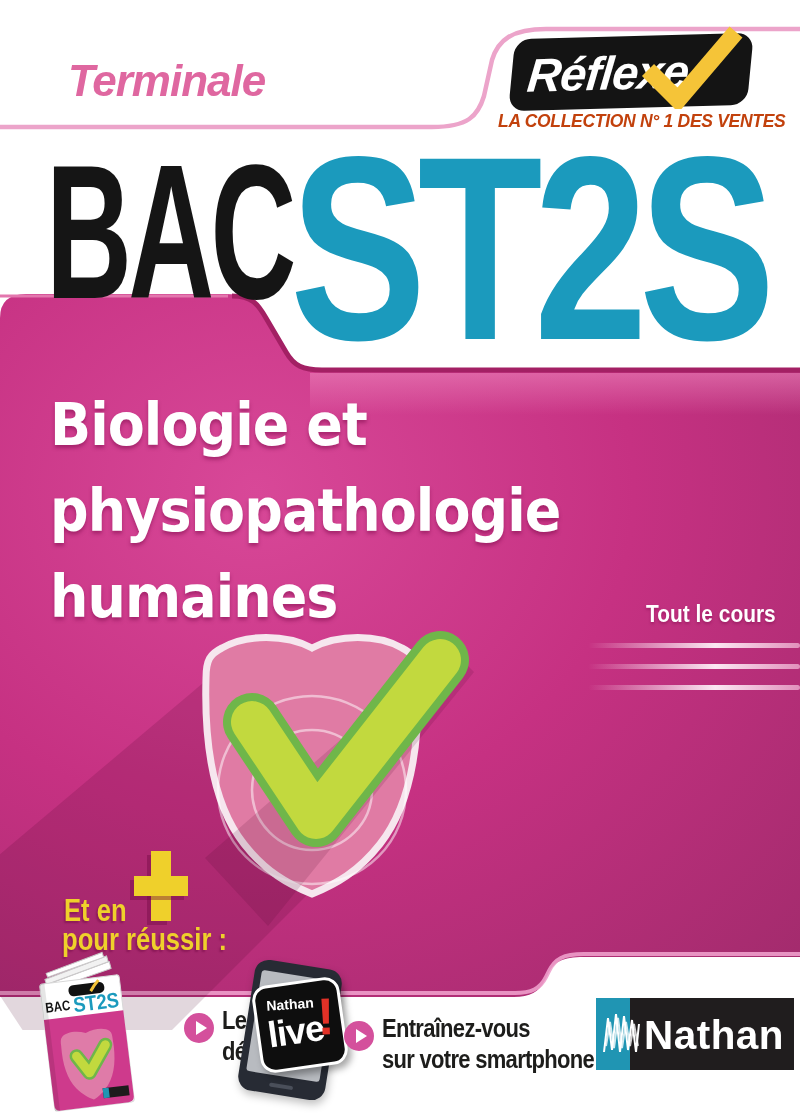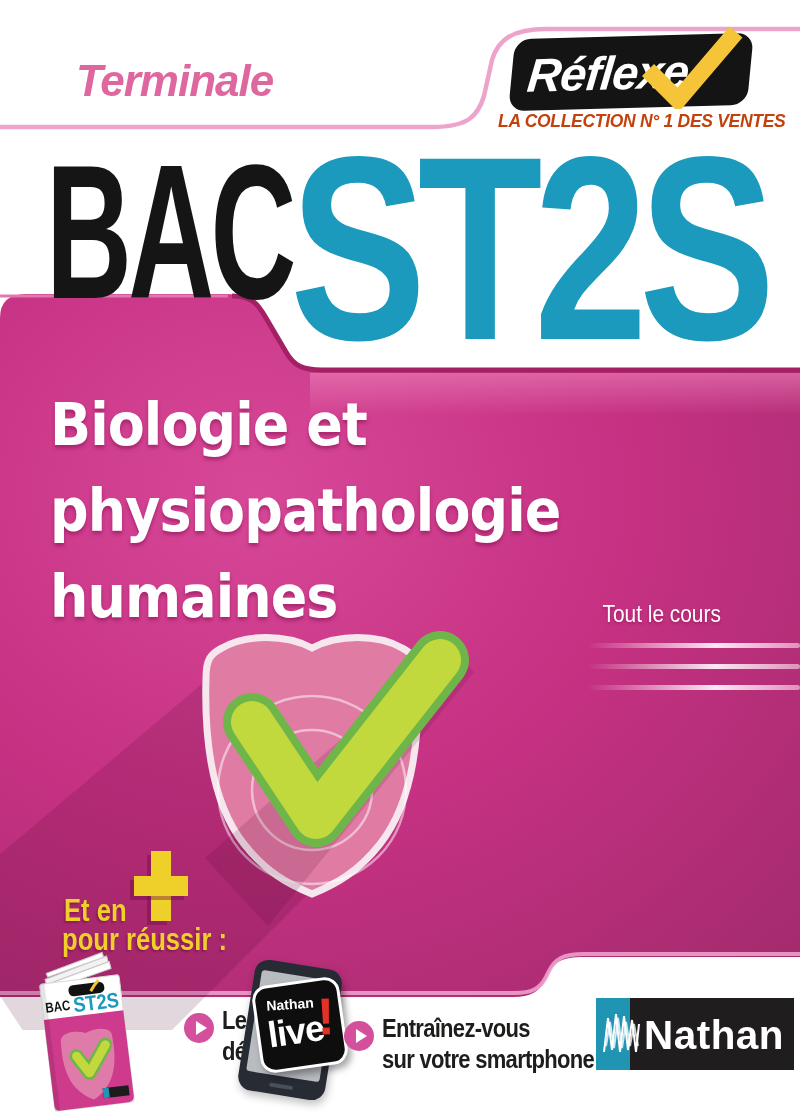--- a/index.html
+++ b/index.html
@@ -4,21 +4,21 @@
 <style>
   html,body{margin:0;padding:0;background:#e9e9e9;}
   .cover{
     position:relative;width:800px;height:1120px;background:#ffffff;
     overflow:hidden;font-family:"Liberation Sans",sans-serif;
   }
   .abs{position:absolute;}
   
   .terminale{
     left:68px;top:56px;font-size:44px;font-weight:bold;font-style:italic;
-    color:#df67a0;letter-spacing:-1px;z-index:3;margin-left:8px;
+    color:#df67a0;letter-spacing:-1px;z-index:3;
   }
   .curve-svg{left:0;top:0;z-index:2;}
   .reflexe-box{
     left:512px;top:36px;width:238px;height:72px;background:#141414;
     border-radius:16px;transform:skewX(-7deg) rotate(-1.5deg);
     display:flex;align-items:center;z-index:3;
   }
   .reflexe-word{
     color:#ffffff;font-size:47px;font-weight:bold;font-style:italic;
     letter-spacing:-1px;padding-left:16px;
@@ -44,22 +44,22 @@
   
   .subject{
     left:50px;top:382px;z-index:3;color:#ffffff;
     font-family:"DejaVu Sans",sans-serif;font-weight:bold;font-size:58px;
     line-height:86px;letter-spacing:-1px;
     text-shadow:0 3px 4px rgba(125,12,75,.5);
     transform:scaleX(0.93);transform-origin:left top;white-space:nowrap;
   }
   
   .features{
-    right:0;top:600px;width:290px;z-index:3;text-align:center;
-    color:#ffffff;font-weight:normal;font-size:24px;line-height:27px;
+    right:0;top:600px;width:290px;z-index:3;text-align:right;
+    color:#ffffff;font-weight:bold;font-size:24px;line-height:27px;
   }
   .feature .fl{
     padding-right:28px;transform:scaleX(0.87);transform-origin:right center;
     text-shadow:0 2px 3px rgba(125,12,75,.45);white-space:nowrap;
   }
   .fdiv{
     height:5px;width:212px;margin:16px 0 16px auto;border-radius:3px;
     background:linear-gradient(to left,rgba(255,210,234,.6),#fbe7f2 40%,rgba(255,255,255,0) 100%);
   }
   

